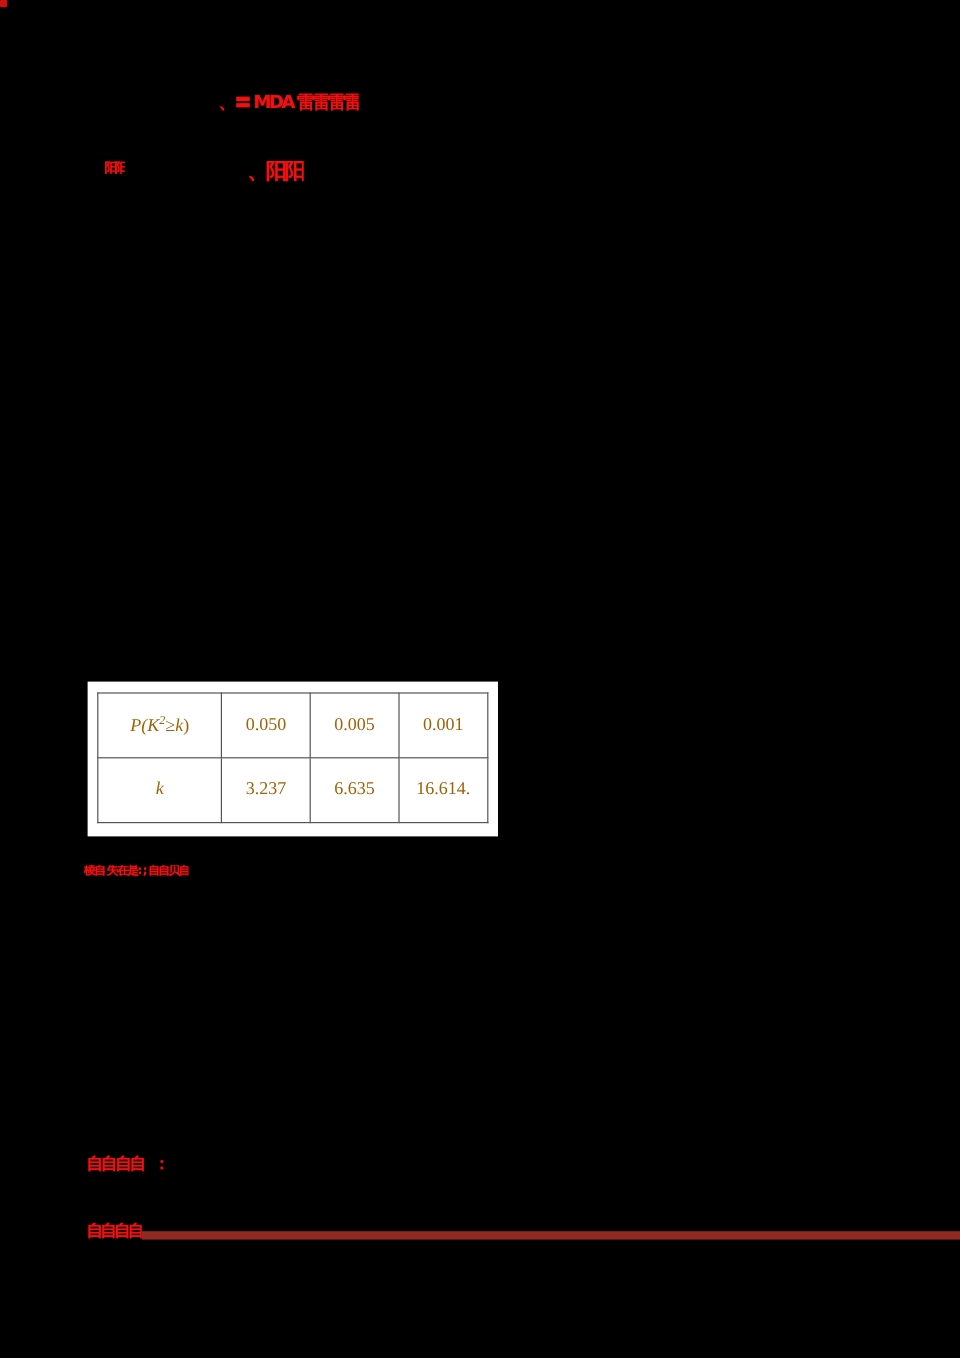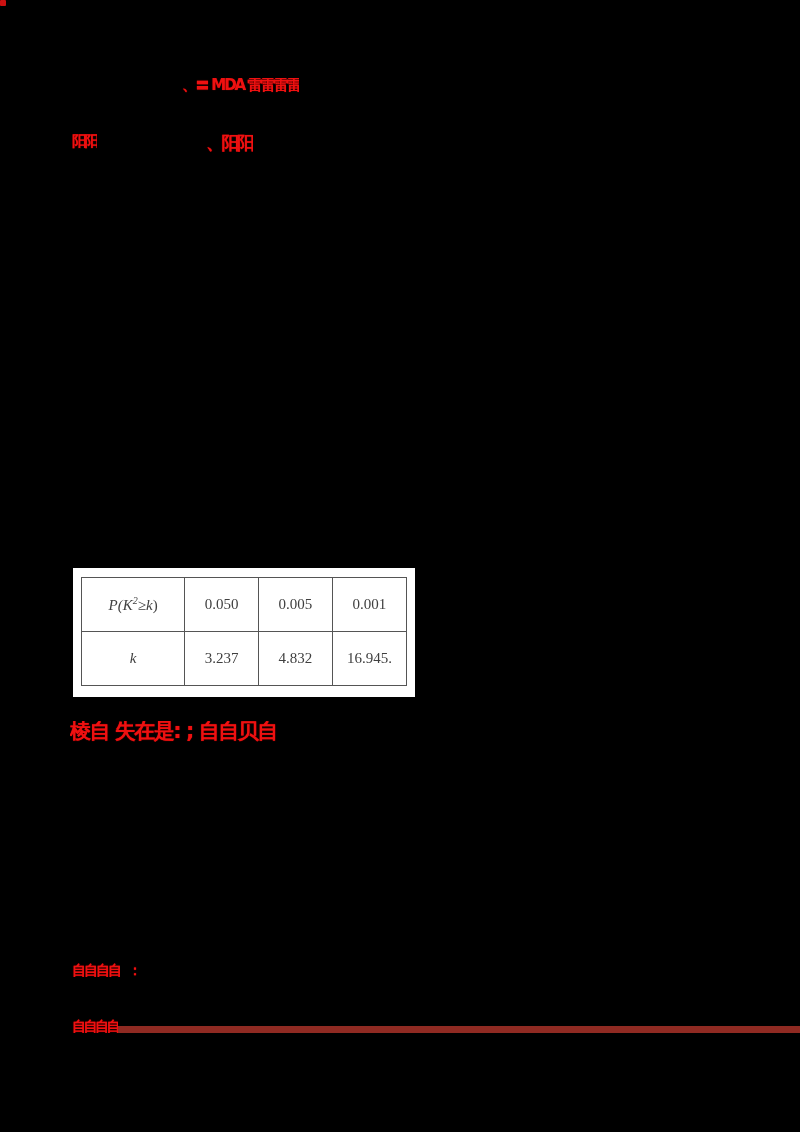--- a/index.html
+++ b/index.html
@@ -46,37 +46,37 @@
   }
   #frag-dot-right {
     left: 408px;
     top: 86px;
     width: 6px;
     height: 6px;
     background: #cc1111;
     border-radius: 1px;
   }
   #frag-left-1 {
-    left: 72px;
+    left: 87px;
     top: 134px;
-    font-size: 15px;
+    font-size: 11px;
     letter-spacing: -2.5px;
     filter: blur(0.4px);
   }
   #frag-left-2 {
     left: 206px;
     top: 134px;
     font-size: 18px;
     letter-spacing: -2.5px;
     filter: blur(0.4px);
   }
   #frag-below-table {
     left: 70px;
     top: 721px;
-    font-size: 21px;
+    font-size: 10px;
     letter-spacing: -1.5px;
     filter: blur(0.35px);
   }
   #frag-lower-1 {
     left: 72px;
     top: 963px;
     font-size: 14px;
     letter-spacing: -2px;
     filter: blur(0.4px);
   }
@@ -121,21 +121,21 @@
     top: 9px;
     width: 326px;
     border-collapse: collapse;
     background: #ffffff;
   }
   #chi-table td {
     border: 1px solid #555555;
     text-align: center;
     vertical-align: middle;
     height: 53px;
-    color: #404040;
+    color: #a16207;
     font-family: "Liberation Serif", serif;
     font-size: 15px;
     padding: 0;
   }
   #chi-table td.label-cell {
     width: 104px;
   }
   #chi-table td.val-cell {
     width: 74px;
     text-align: center;
@@ -171,22 +171,22 @@
           </td>
           <td class="val-cell">0.050</td>
           <td class="val-cell">0.005</td>
           <td class="val-cell">0.001</td>
         </tr>
         <tr>
           <td class="label-cell">
             <span class="math-italic">k</span>
           </td>
           <td class="val-cell">3.237</td>
-          <td class="val-cell">4.832</td>
-          <td class="val-cell">16.945.</td>
+          <td class="val-cell">6.635</td>
+          <td class="val-cell">16.614.</td>
         </tr>
       </tbody>
     </table>
   </div>
 
   <div class="redacted" id="frag-below-table">棱自 失在是:  ;  自自贝自</div>
 
   <div class="redacted" id="frag-lower-1">自自自自</div>
 
   <div class="redacted" id="frag-lower-2">：</div>

